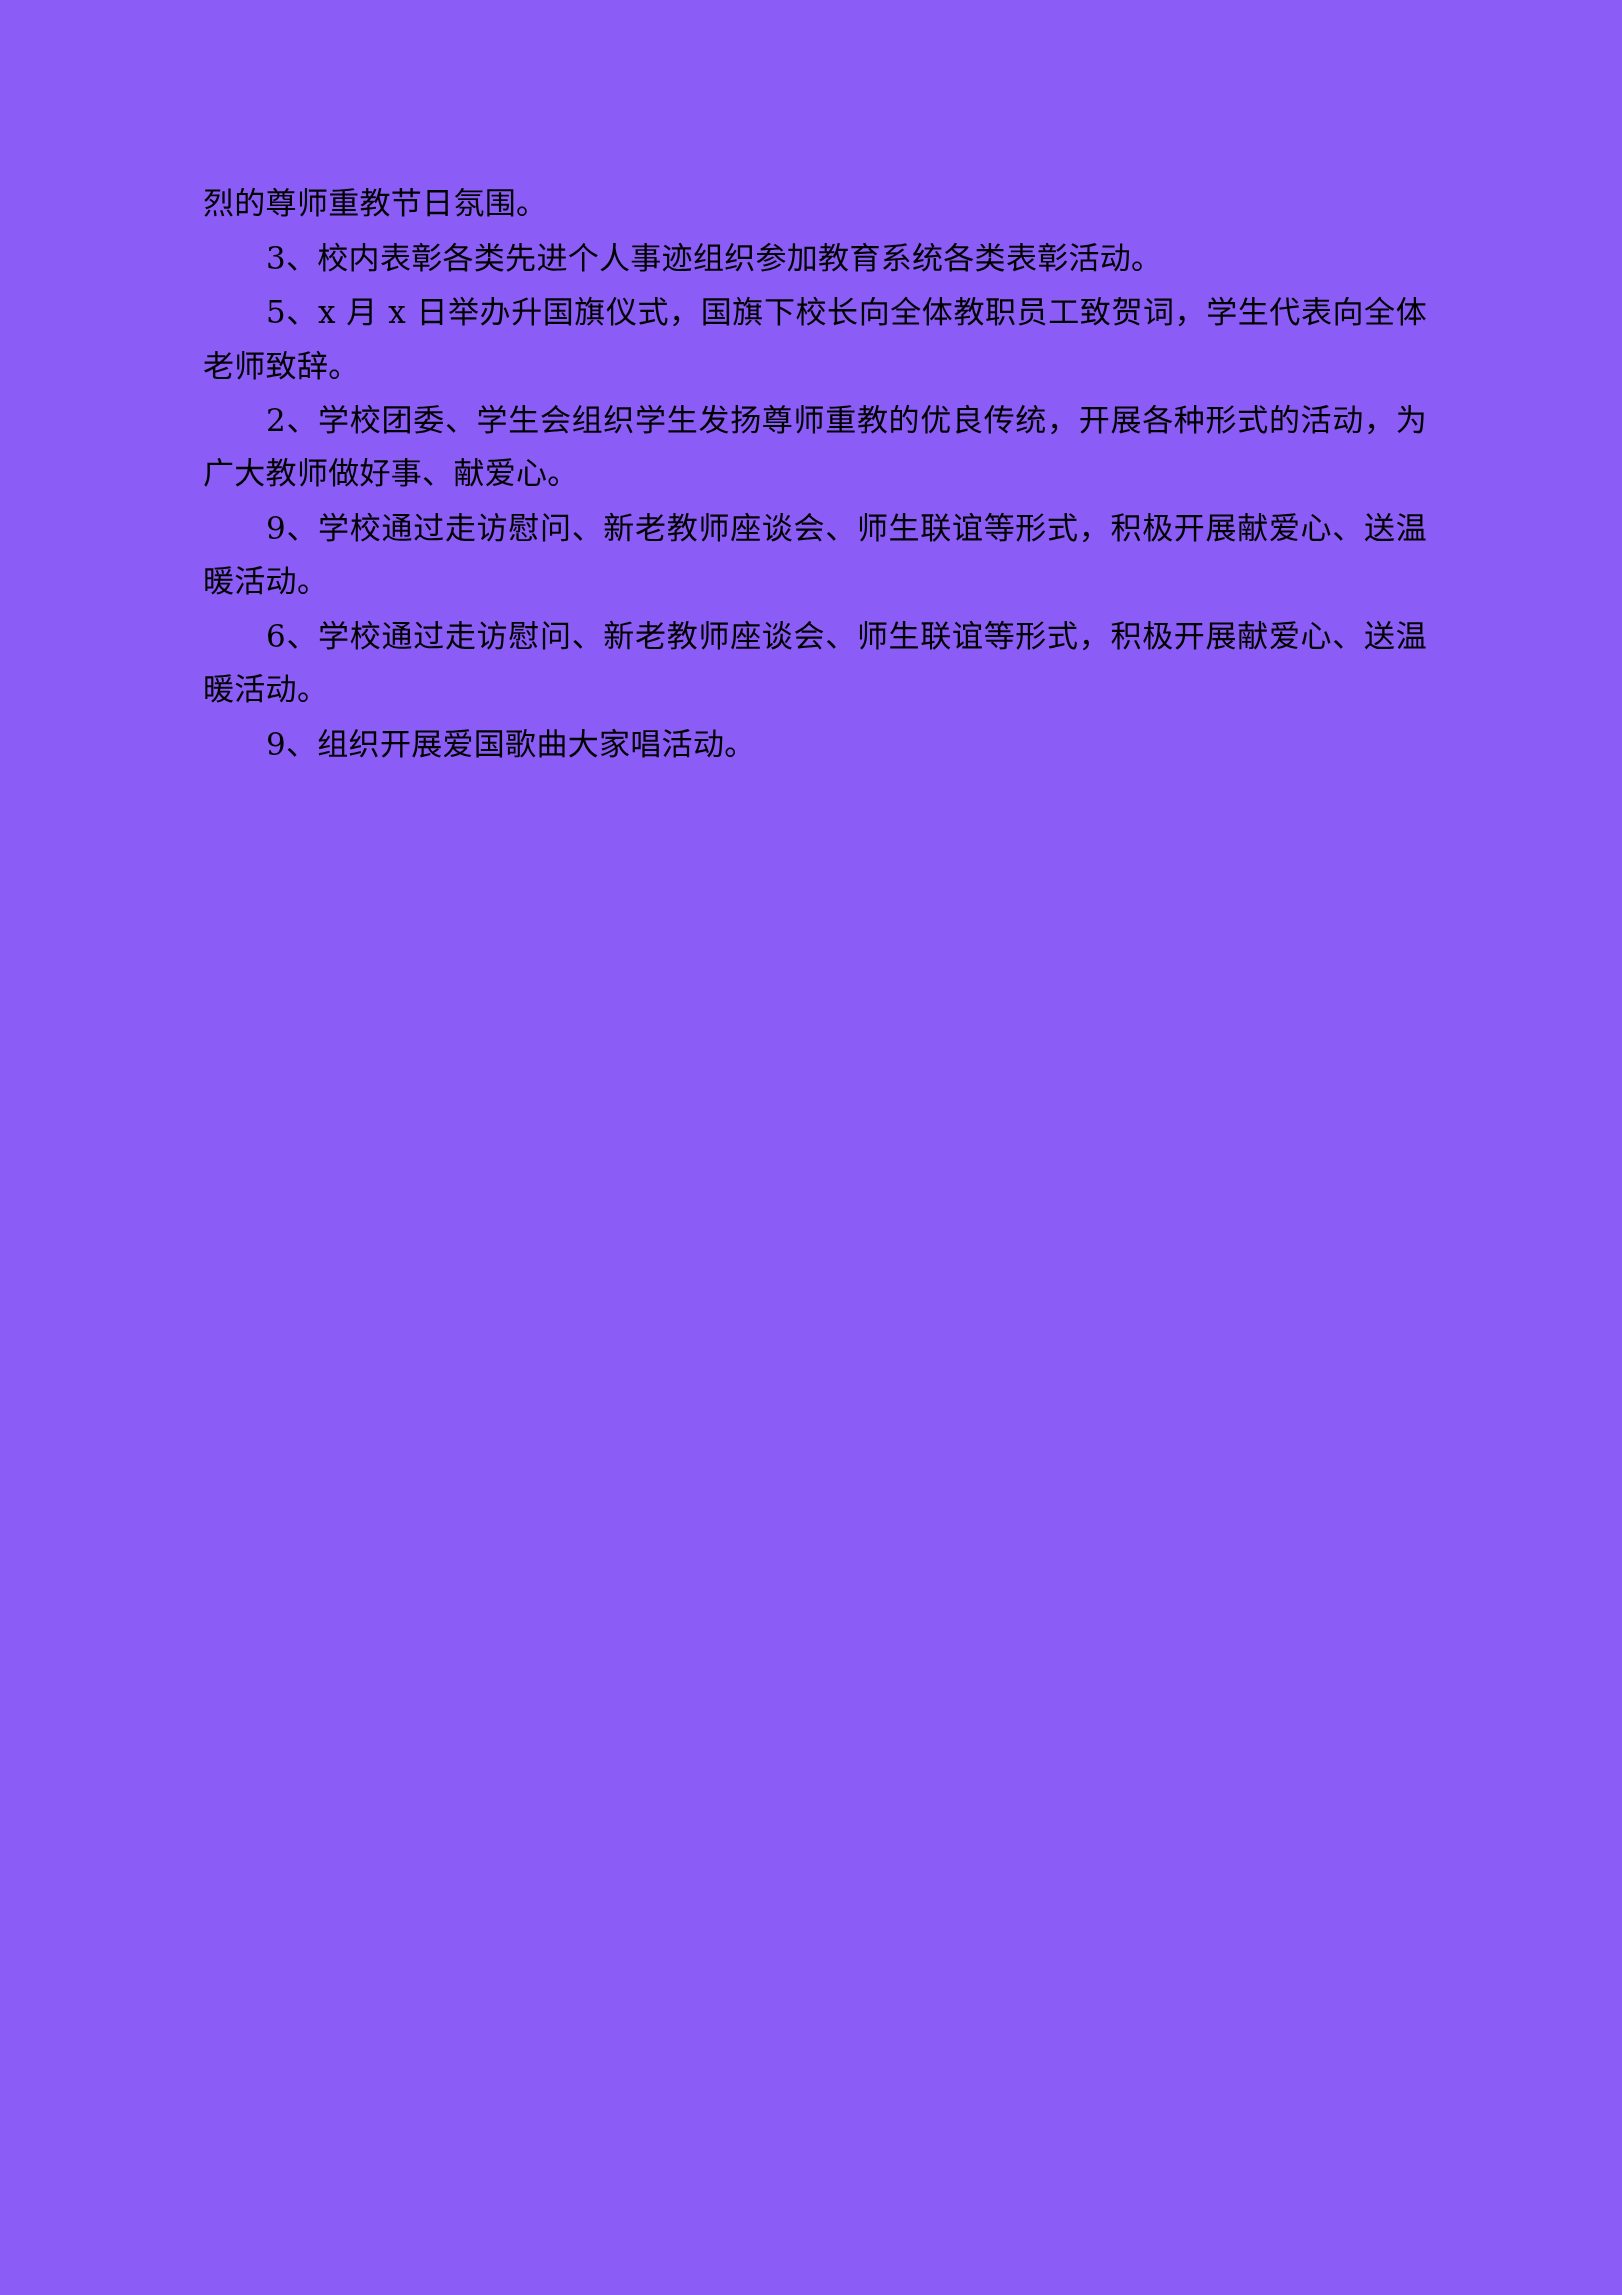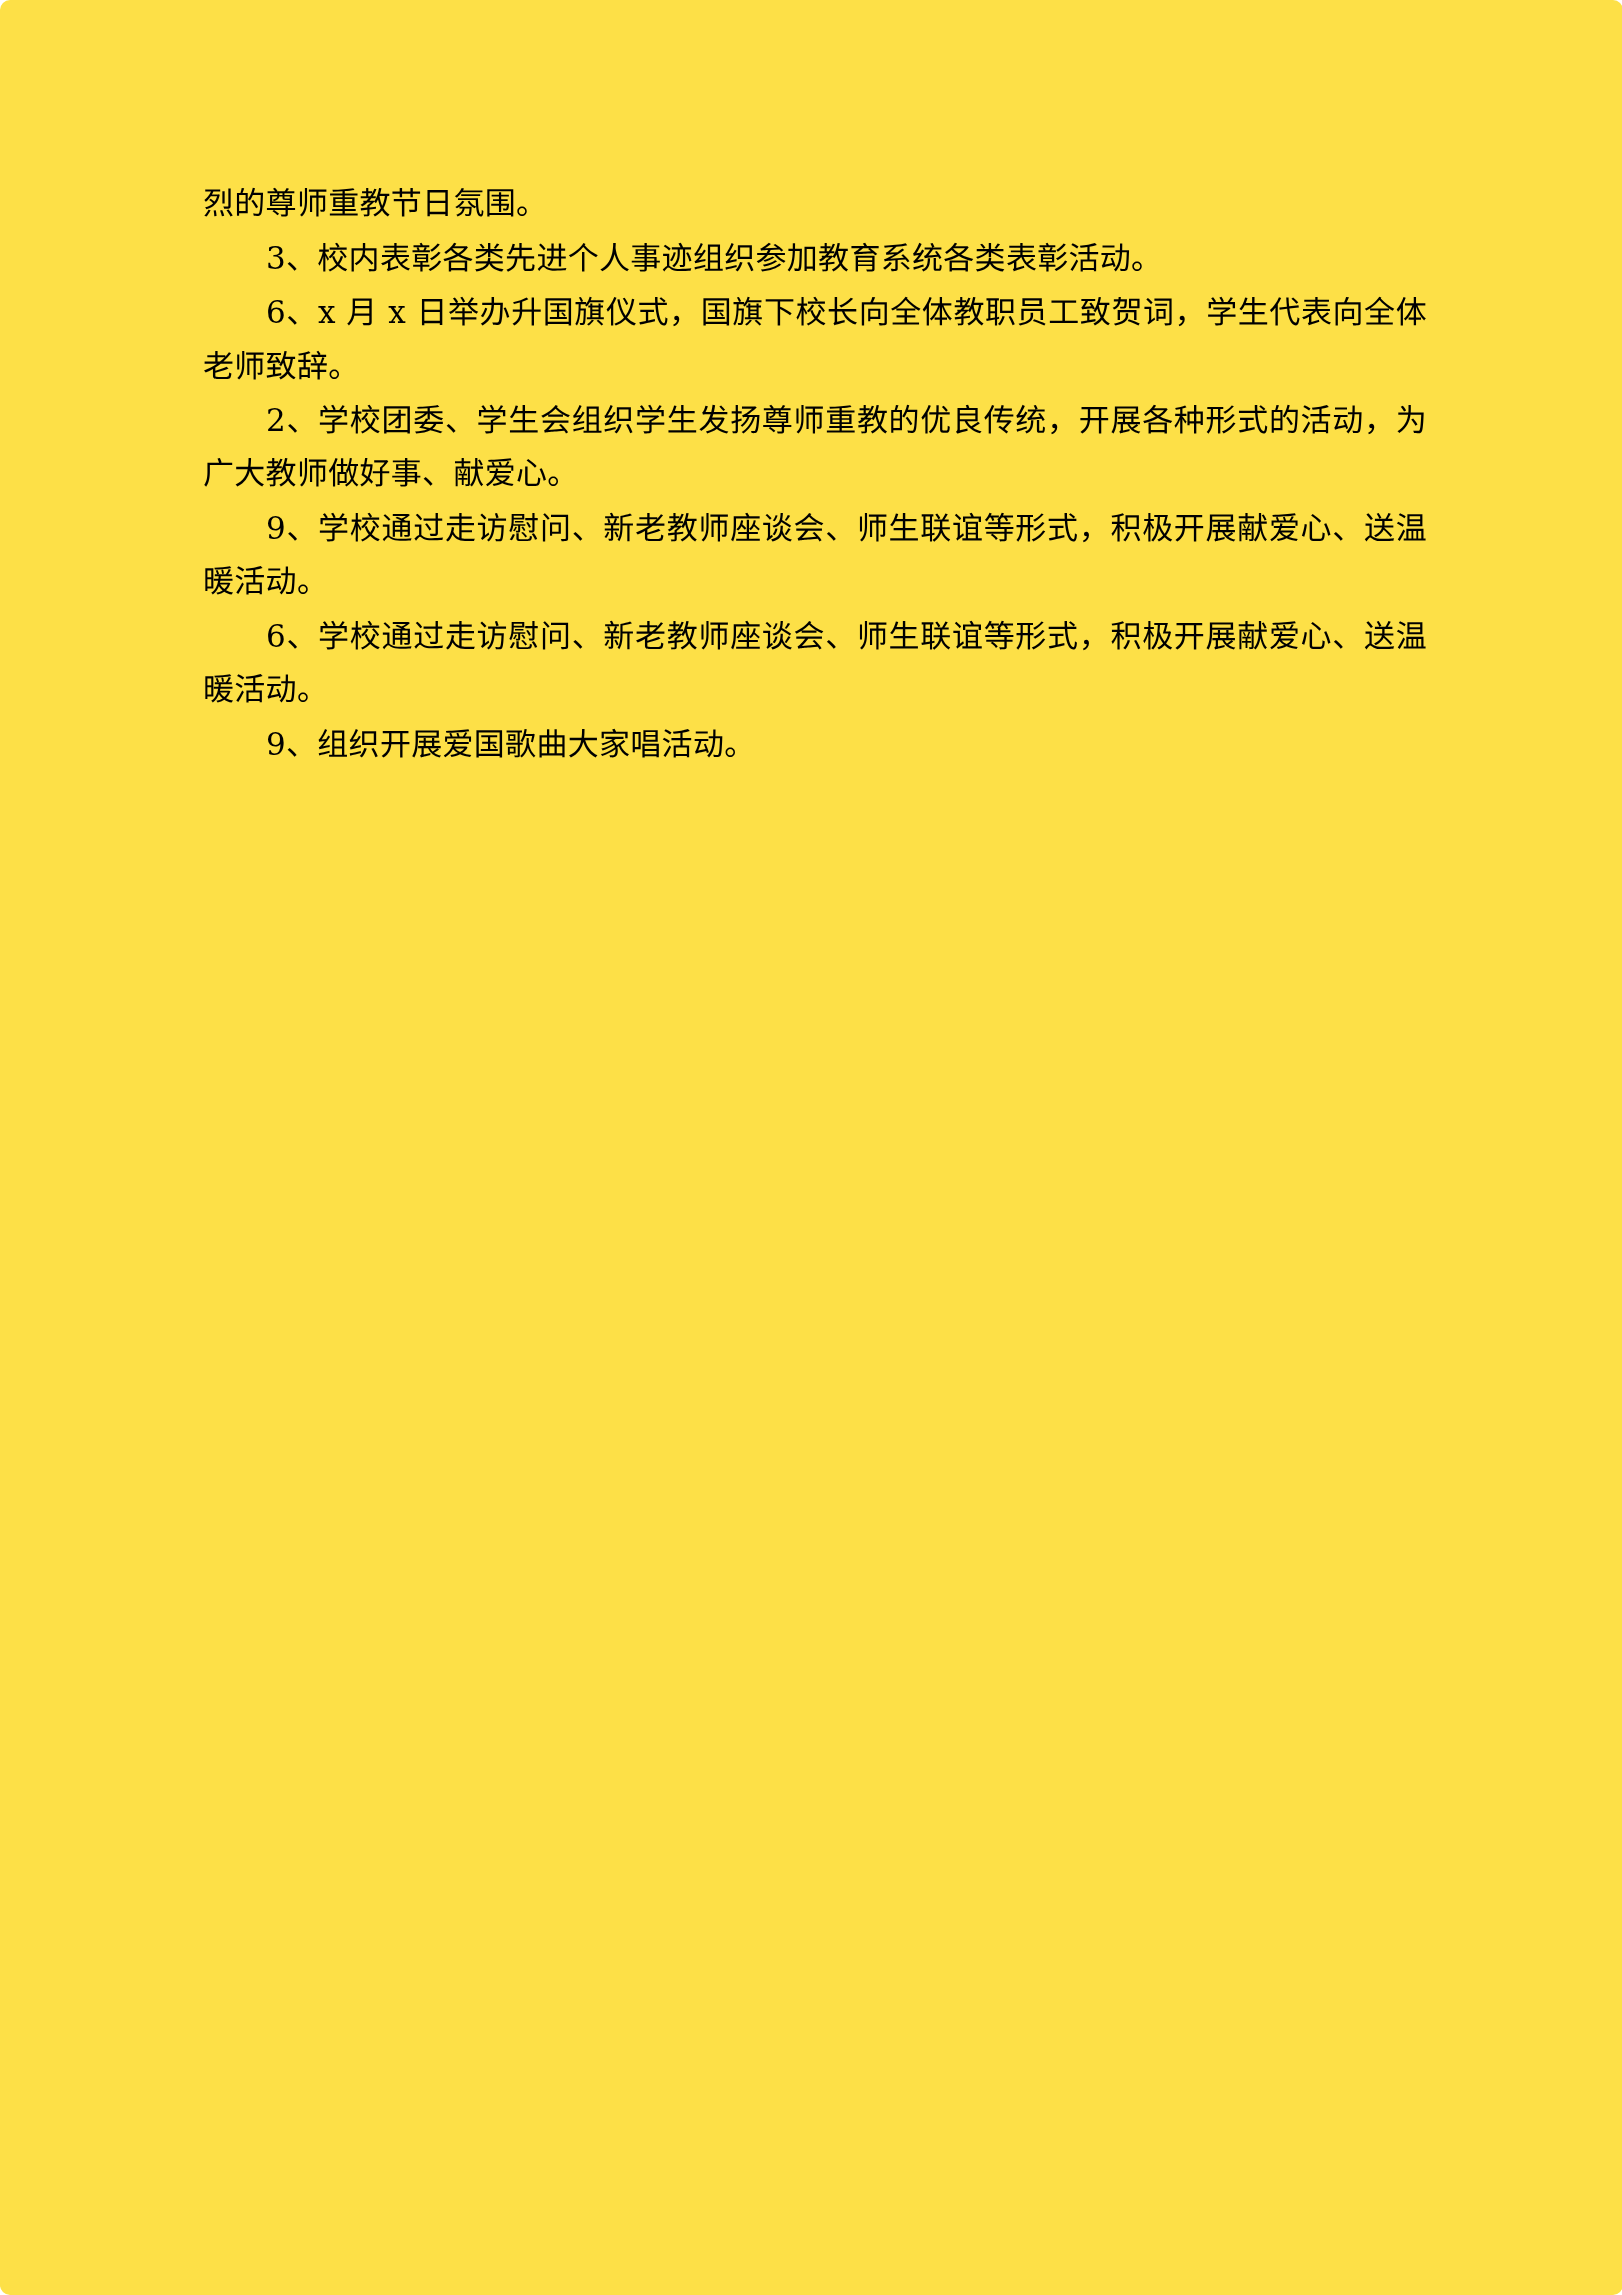--- a/index.html
+++ b/index.html
@@ -14,22 +14,21 @@
     font-family: "DejaVu Serif", "Liberation Serif", serif;
     color: #000000;
     -webkit-font-smoothing: antialiased;
   }
   .page {
     position: relative;
     box-sizing: border-box;
     width: 1623px;
     height: 2295px;
     padding: 177px 196px 0 203px;
-    background: #fde047;
-    border-radius: 10px;
+    background: #8b5cf6;
   }
   .doc-body {
     font-size: 31px;
     line-height: 1.72;
     text-align: justify;
     text-justify: inter-ideograph;
     letter-spacing: 0.3px;
   }
   .para {
     margin: 0 0 1.3px 0;
@@ -39,20 +38,20 @@
     text-indent: 63px;
   }
 </style>
 </head>
 <body>
 
 <div class="page">
   <div class="doc-body">
     <p class="para">烈的尊师重教节日氛围。</p>
     <p class="para indent">3、校内表彰各类先进个人事迹组织参加教育系统各类表彰活动。</p>
-    <p class="para indent">6、x 月 x 日举办升国旗仪式，国旗下校长向全体教职员工致贺词，学生代表向全体老师致辞。</p>
+    <p class="para indent">5、x 月 x 日举办升国旗仪式，国旗下校长向全体教职员工致贺词，学生代表向全体老师致辞。</p>
     <p class="para indent">2、学校团委、学生会组织学生发扬尊师重教的优良传统，开展各种形式的活动，为广大教师做好事、献爱心。</p>
     <p class="para indent">9、学校通过走访慰问、新老教师座谈会、师生联谊等形式，积极开展献爱心、送温暖活动。</p>
     <p class="para indent">6、学校通过走访慰问、新老教师座谈会、师生联谊等形式，积极开展献爱心、送温暖活动。</p>
     <p class="para indent">9、组织开展爱国歌曲大家唱活动。</p>
   </div>
 </div>
 
 
 </body></html>

